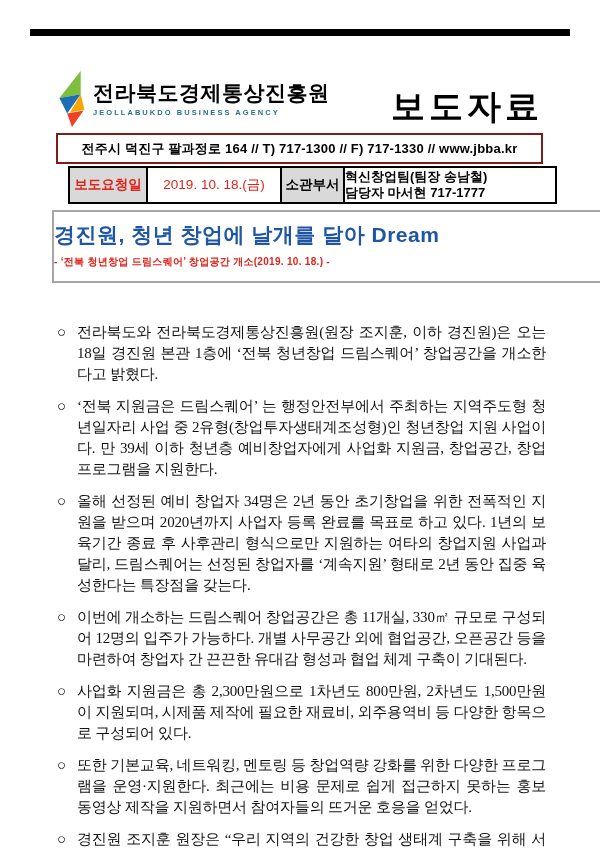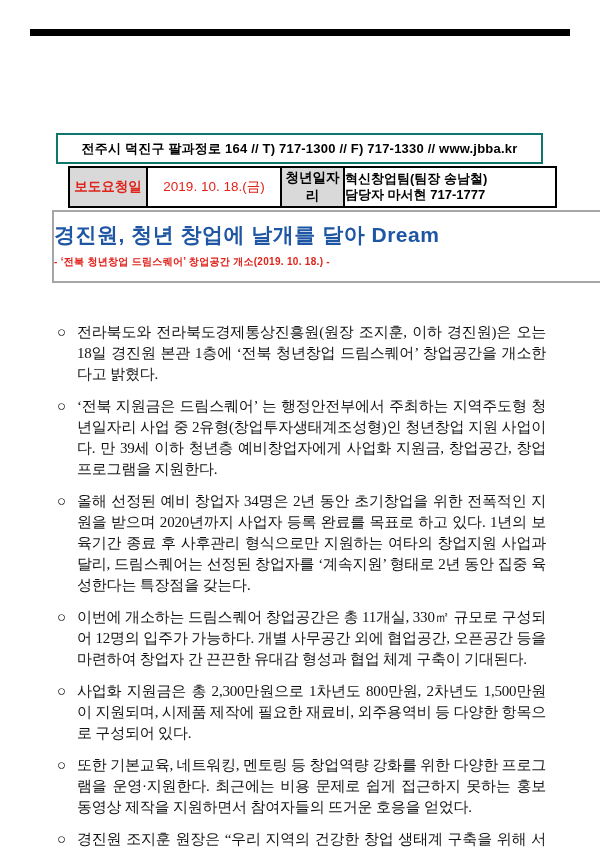--- a/index.html
+++ b/index.html
@@ -40,21 +40,21 @@
     margin-top: 3px; white-space: nowrap;
   }
   .doc-type {
     font-size: 34px; font-weight: 800; letter-spacing: 4px;
     margin-top: 14px; white-space: nowrap;
   }
   .address-box {
     position: absolute;
     left: 56px; top: 133px;
     width: 487px; height: 31px;
-    border: 2px solid #0f766e;
+    border: 2px solid #7f1d1d;
     display: flex; align-items: center; justify-content: center;
     font-size: 13px; font-weight: bold; letter-spacing: 0.2px;
     white-space: nowrap;
   }
   .info-table {
     position: absolute;
     left: 68px; top: 166px;
     width: 487px;
     border-collapse: collapse;
     table-layout: fixed;
@@ -110,35 +110,50 @@
     letter-spacing: 0;
   }
 </style>
 </head>
 <body>
 
 <div class="page">
 
   <div class="top-bar"></div>
 
+  <div class="header">
+    <div class="logo">
+      <svg class="logo-mark" viewBox="0 0 30 60">
+        <polygon points="25,1 25,25 3,29" fill="#7dbe3b"></polygon>
+        <polygon points="3,29 25,25 11,45" fill="#1e6eb5"></polygon>
+        <polygon points="25,25 29,41 14,44" fill="#f6a800"></polygon>
+        <polygon points="11,45 28,42 16,59" fill="#ef4123"></polygon>
+      </svg>
+      <div class="logo-text">
+        <span class="logo-kr">전라북도경제통상진흥원</span>
+        <span class="logo-en" style="color:#2a7290;">JEOLLABUKDO BUSINESS AGENCY</span>
+      </div>
+    </div>
+    <div class="doc-type">보도자료</div>
+  </div>
 
   <div class="address-box">전주시 덕진구 팔과정로 164 // T) 717-1300 // F) 717-1330 //  www.jbba.kr</div>
 
   <table class="info-table">
     <colgroup>
       <col style="width:78px">
         <col style="width:134px">
         <col style="width:63px">
         <col style="width:212px">
     </colgroup>
     <tbody>
         <tr>
       <td class="cell-gray cell-red-label" style="color:#e0231b;">보도요청일</td>
       <td class="cell-date" style="color:#e0231b;">2019. 10. 18.(금)</td>
-      <td class="cell-gray cell-dept-label">청년일자리</td>
+      <td class="cell-gray cell-dept-label">소관부서</td>
       <td class="cell-dept">
         <div>혁신창업팀(팀장 송남철)</div>
         <div>담당자 마서현  717-1777</div>
       </td>
     </tr>
   </tbody>
     </table>
 
   <div class="title-box">
     <div class="title-main" style="color:#1e56a3;">경진원, 청년 창업에 날개를 달아 Dream</div>

